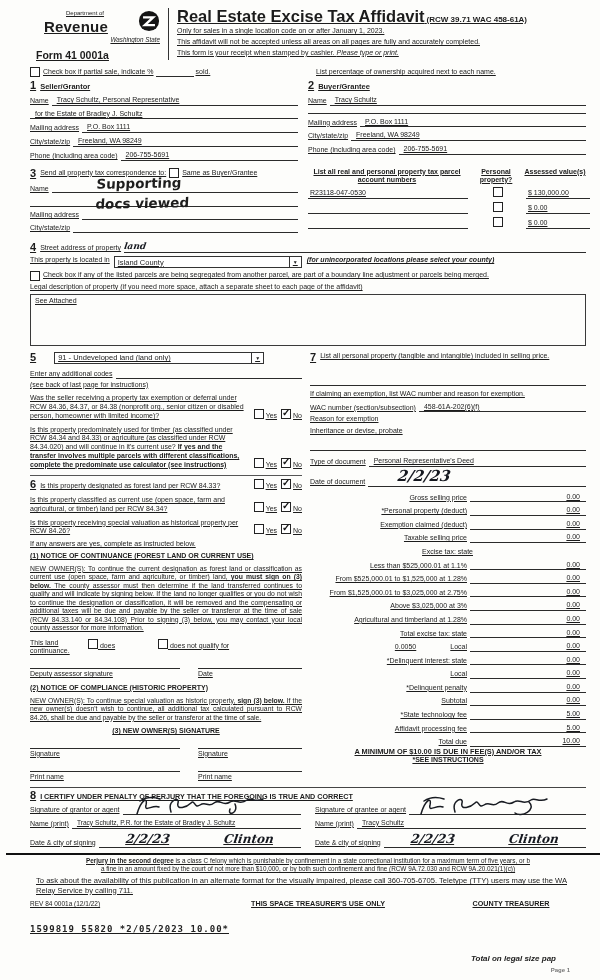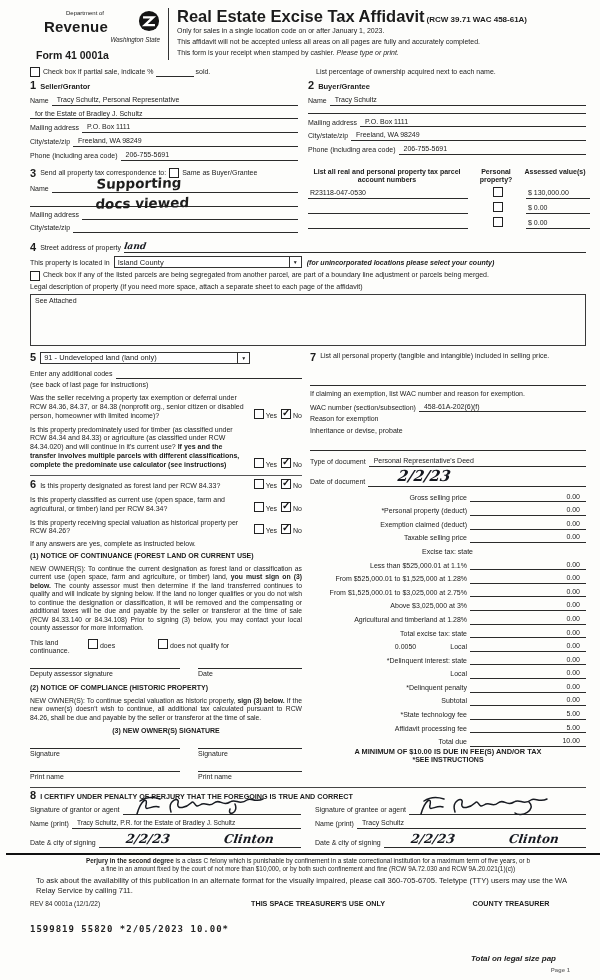--- a/index.html
+++ b/index.html
@@ -1,20 +1,20 @@
 <!DOCTYPE html>
 <html><head>
 <meta charset="utf-8">
 <style>
   html,body{margin:0;padding:0;background:#e8e8e6;}
   .page{
     position:relative;width:600px;height:980px;box-sizing:border-box;
     background:#fdfdfb;color:#1c1c1c;
     font-family:"Liberation Sans",sans-serif;font-size:7px;line-height:1.25;
-    padding:6px 14px 0 30px;overflow:hidden;
+    padding:6px 14px 0 30px;overflow:hidden;text-decoration:underline;
   }
   .b{font-weight:bold}.i{font-style:italic}
   .row{display:flex}
   .ul{border-bottom:1px solid #2b2b2b}
   .fill{flex:1}
   .fline{display:flex;align-items:flex-end;margin-top:4px}
   .fline .lbl{white-space:nowrap;margin-right:3px}
   .fline .val{padding-left:5px;white-space:nowrap}
   .cb{display:inline-block;width:8px;height:8px;border:1px solid #222;background:#fff;position:relative;vertical-align:-1px;flex:none}
   .cb.ck::after{content:"✓";position:absolute;top:-3px;left:0px;font-size:10px;font-weight:bold;color:#111}
@@ -239,42 +239,42 @@
       </div>
     </div>
   </div>
 
   <div class="s4">
     <div class="fline" style="margin-top:0">
         <span class="num">4</span>
         <span class="lbl">Street address of property</span>
         <span class="ul fill"><span class="hand" style="font-size:9px">land</span></span>
       </div>
-    <div class="row" style="margin-top:3px;align-items:flex-end">
+    <div class="row" style="margin-top:3px;align-items:flex-start">
       <span>This property is located in</span>
       <span class="dropdown" style="width:188px;margin-left:4px">
           <span style="font-size:7.5px">Island County</span>
           <span class="fill"></span>
           <span class="dd-arrow">▼</span>
         </span>
       <span class="b i" style="margin-left:5px">(for unincorporated locations please select your county)</span>
     </div>
     <div class="row" style="margin-top:3px;align-items:flex-start">
       <span class="cb"></span>
       <span style="margin-left:3px">Check box if any of the listed parcels are being segregated from another parcel, are part of a boundary line adjustment or parcels being merged.</span>
     </div>
     <div style="margin-top:2px">Legal description of property (if you need more space, attach a separate sheet to each page of the affidavit)</div>
     <div class="legalbox">See Attached</div>
   </div>
 
   <div class="cols567">
     <div class="colL">
       <div class="row" style="align-items:center">
         <span class="num">5</span>
-        <span class="dropdown" style="width:210px;">
+        <span class="dropdown" style="width:210px;margin-left:14px">
             <span style="font-size:7.5px">91 - Undeveloped land (land only)</span>
             <span class="fill"></span>
             <span class="dd-arrow">▼</span>
           </span>
       </div>
       <div class="fline" style="margin-top:6px">
           <span class="lbl">Enter any additional codes</span>
           <span class="ul fill"></span>
         </div>
       <div style="margin-top:2px">(see back of last page for instructions)</div>

